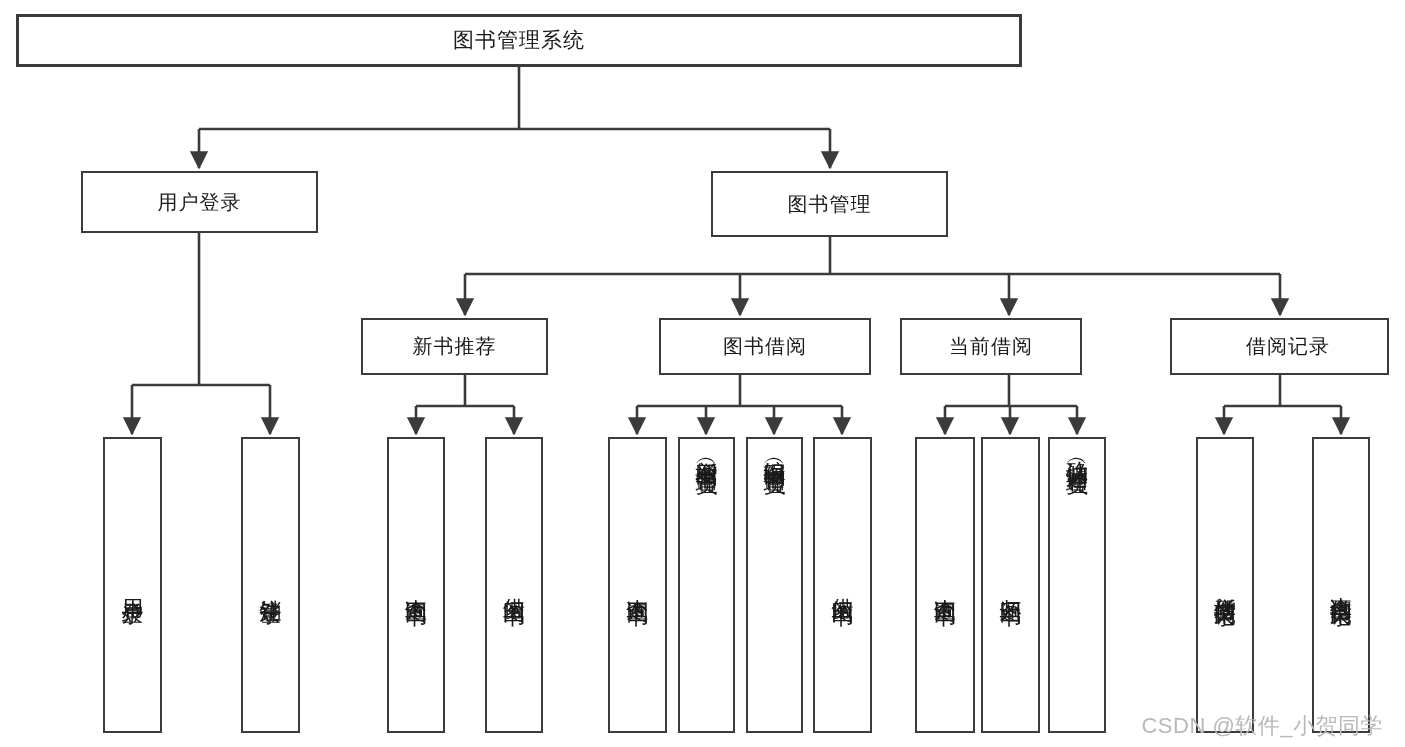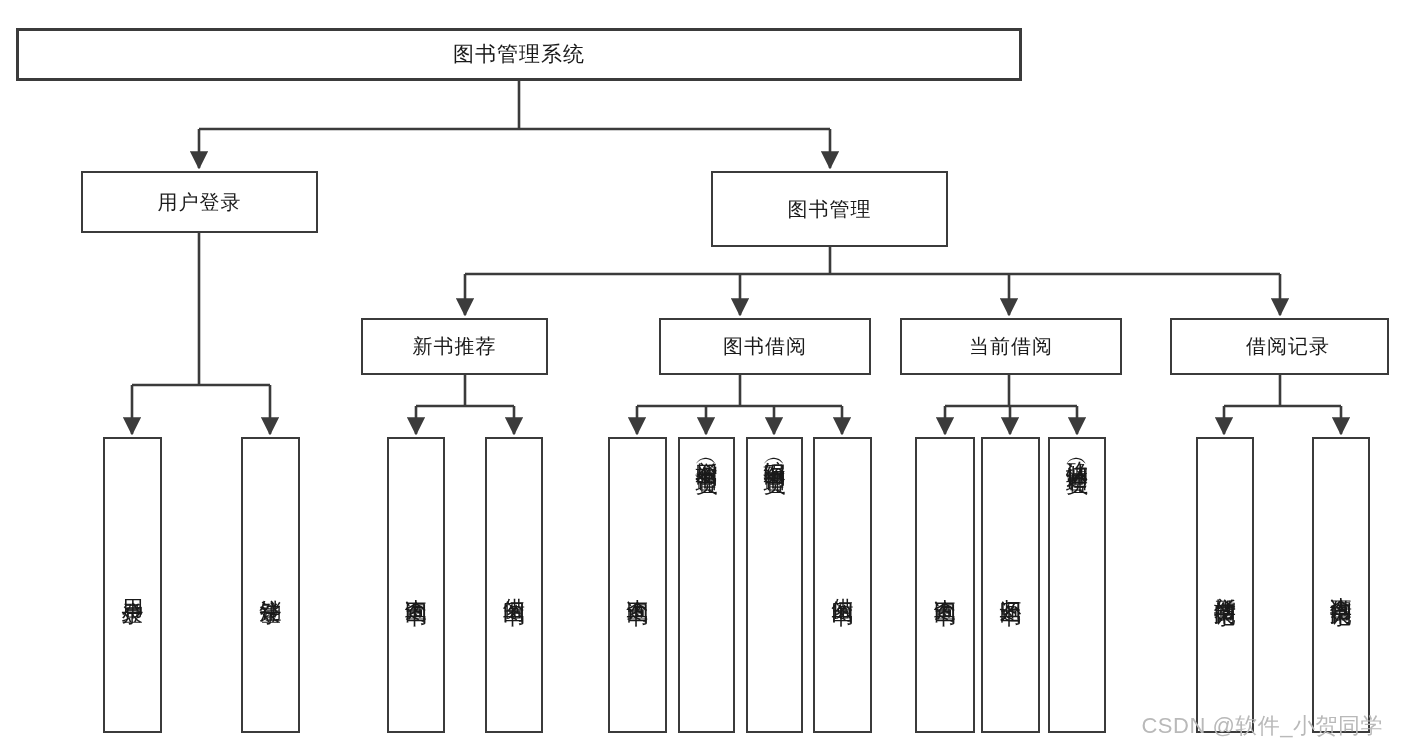--- a/index.html
+++ b/index.html
@@ -29,21 +29,21 @@
   .node {
     position: absolute;
     box-sizing: border-box;
     background: #ffffff;
     border: 2.5px solid #3b3b3b;
     display: flex;
     align-items: center;
     justify-content: center;
     color: #1a1a1a;
   }
-  .node.level-0 { border-width: 3px; margin-top: 14px; }
+  .node.level-0 { border-width: 3px; }
   .node .label {
     font-size: 21px;
     line-height: 1.15;
     letter-spacing: 1px;
     white-space: nowrap;
     text-align: center;
   }
   .node.level-1 .label,
   .node.level-2 .label { font-size: 20px; }
   
@@ -128,31 +128,31 @@
     </g>
   </svg>
 
   <div class="node level-0" style="left:16px; top:14px; width:1006px; height:53px;">
     <span class="label">图书管理系统</span>
   </div>
 
   <div class="node level-1" style="left:81px; top:171px; width:237px; height:62px;">
     <span class="label">用户登录</span>
   </div>
-  <div class="node level-1" style="left:711px; top:171px; width:237px; height:76px;">
+  <div class="node level-1" style="left:711px; top:171px; width:237px; height:66px;">
     <span class="label">图书管理</span>
   </div>
 
   <div class="node level-2" style="left:361px; top:318px; width:187px; height:57px;">
     <span class="label">新书推荐</span>
   </div>
   <div class="node level-2" style="left:634px; top:318px; width:212px; height:57px;margin-left:25px;">
     <span class="label">图书借阅</span>
   </div>
-  <div class="node level-2" style="left:900px; top:318px; width:222px; height:57px;">
+  <div class="node level-2" style="left:900px; top:318px; width:182px; height:57px;">
     <span class="label">当前借阅</span>
   </div>
   <div class="node level-2" style="left:1170px; top:318px; width:219px; height:57px;padding-left:17px;">
     <span class="label">借阅记录</span>
   </div>
 
   <div class="node leaf centered" style="left:103px; top:437px; width:59px; height:296px;">
     <span class="label">用户登录</span>
   </div>
   <div class="node leaf centered" style="left:241px; top:437px; width:59px; height:296px;">

